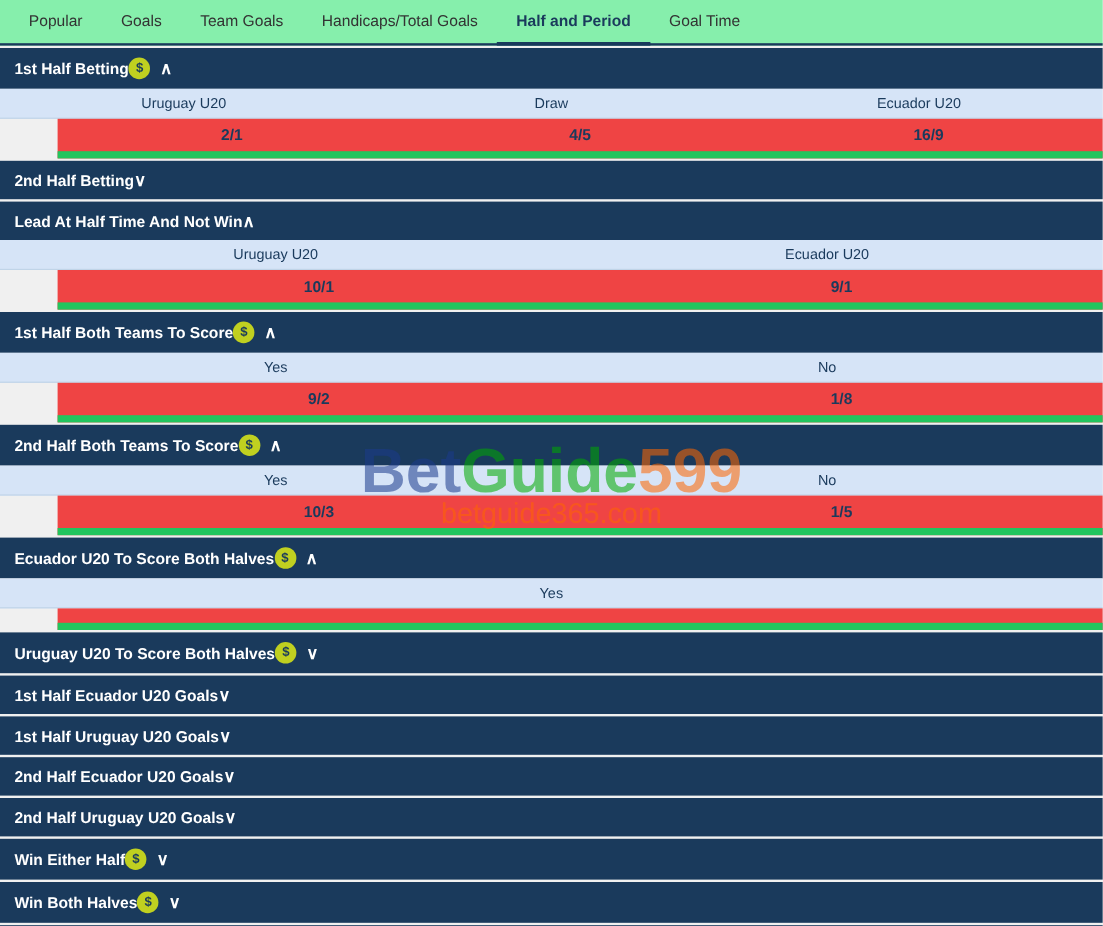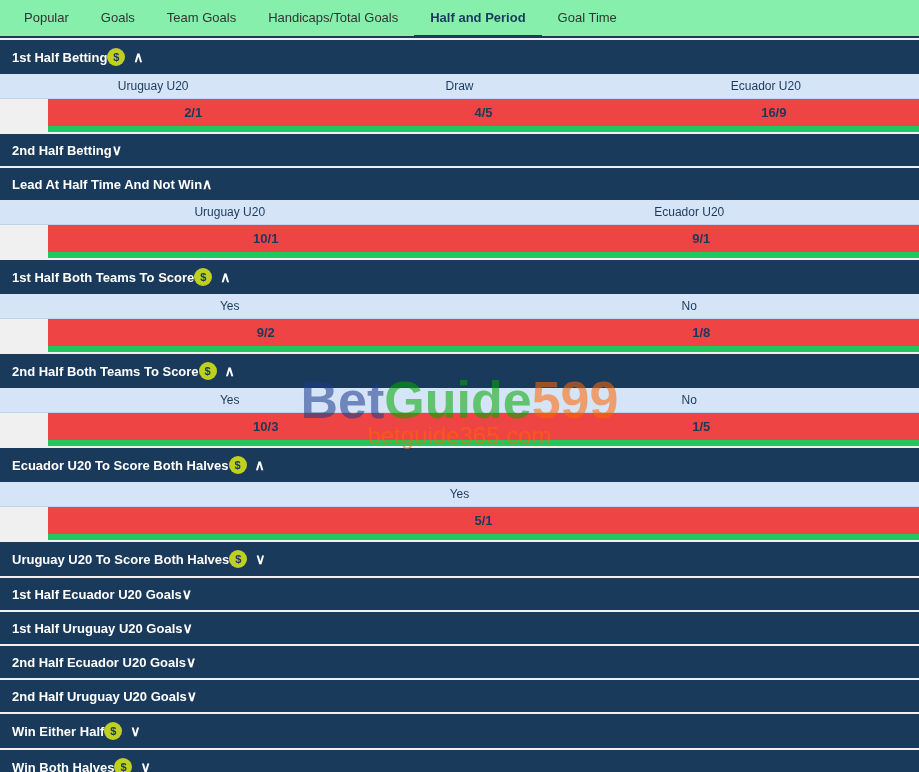--- a/index.html
+++ b/index.html
@@ -266,21 +266,20 @@
         <span class="icon-dollar">$</span>
         <span class="icon-chevron">∧</span>
       </div>
     </div>
     <div class="section-content">
       <div class="odds-header-row">
         <div class="col" style="flex:0 0 33.33%; margin-left:33.33%;">Yes</div>
         <div class="col" style="flex:1;"></div>
       </div>
       <div class="odds-value-row">
-        <div class="col" style="flex:0 0 33.33%; margin-left:33.33%;">5/1</div>
         <div class="col" style="flex:1;"></div>
       </div>
     </div>
   </div>
 
   <div class="section section-collapsed">
     <div class="section-header">
       <div class="header-left">
         <span>Uruguay U20 To Score Both Halves</span>
       </div>

